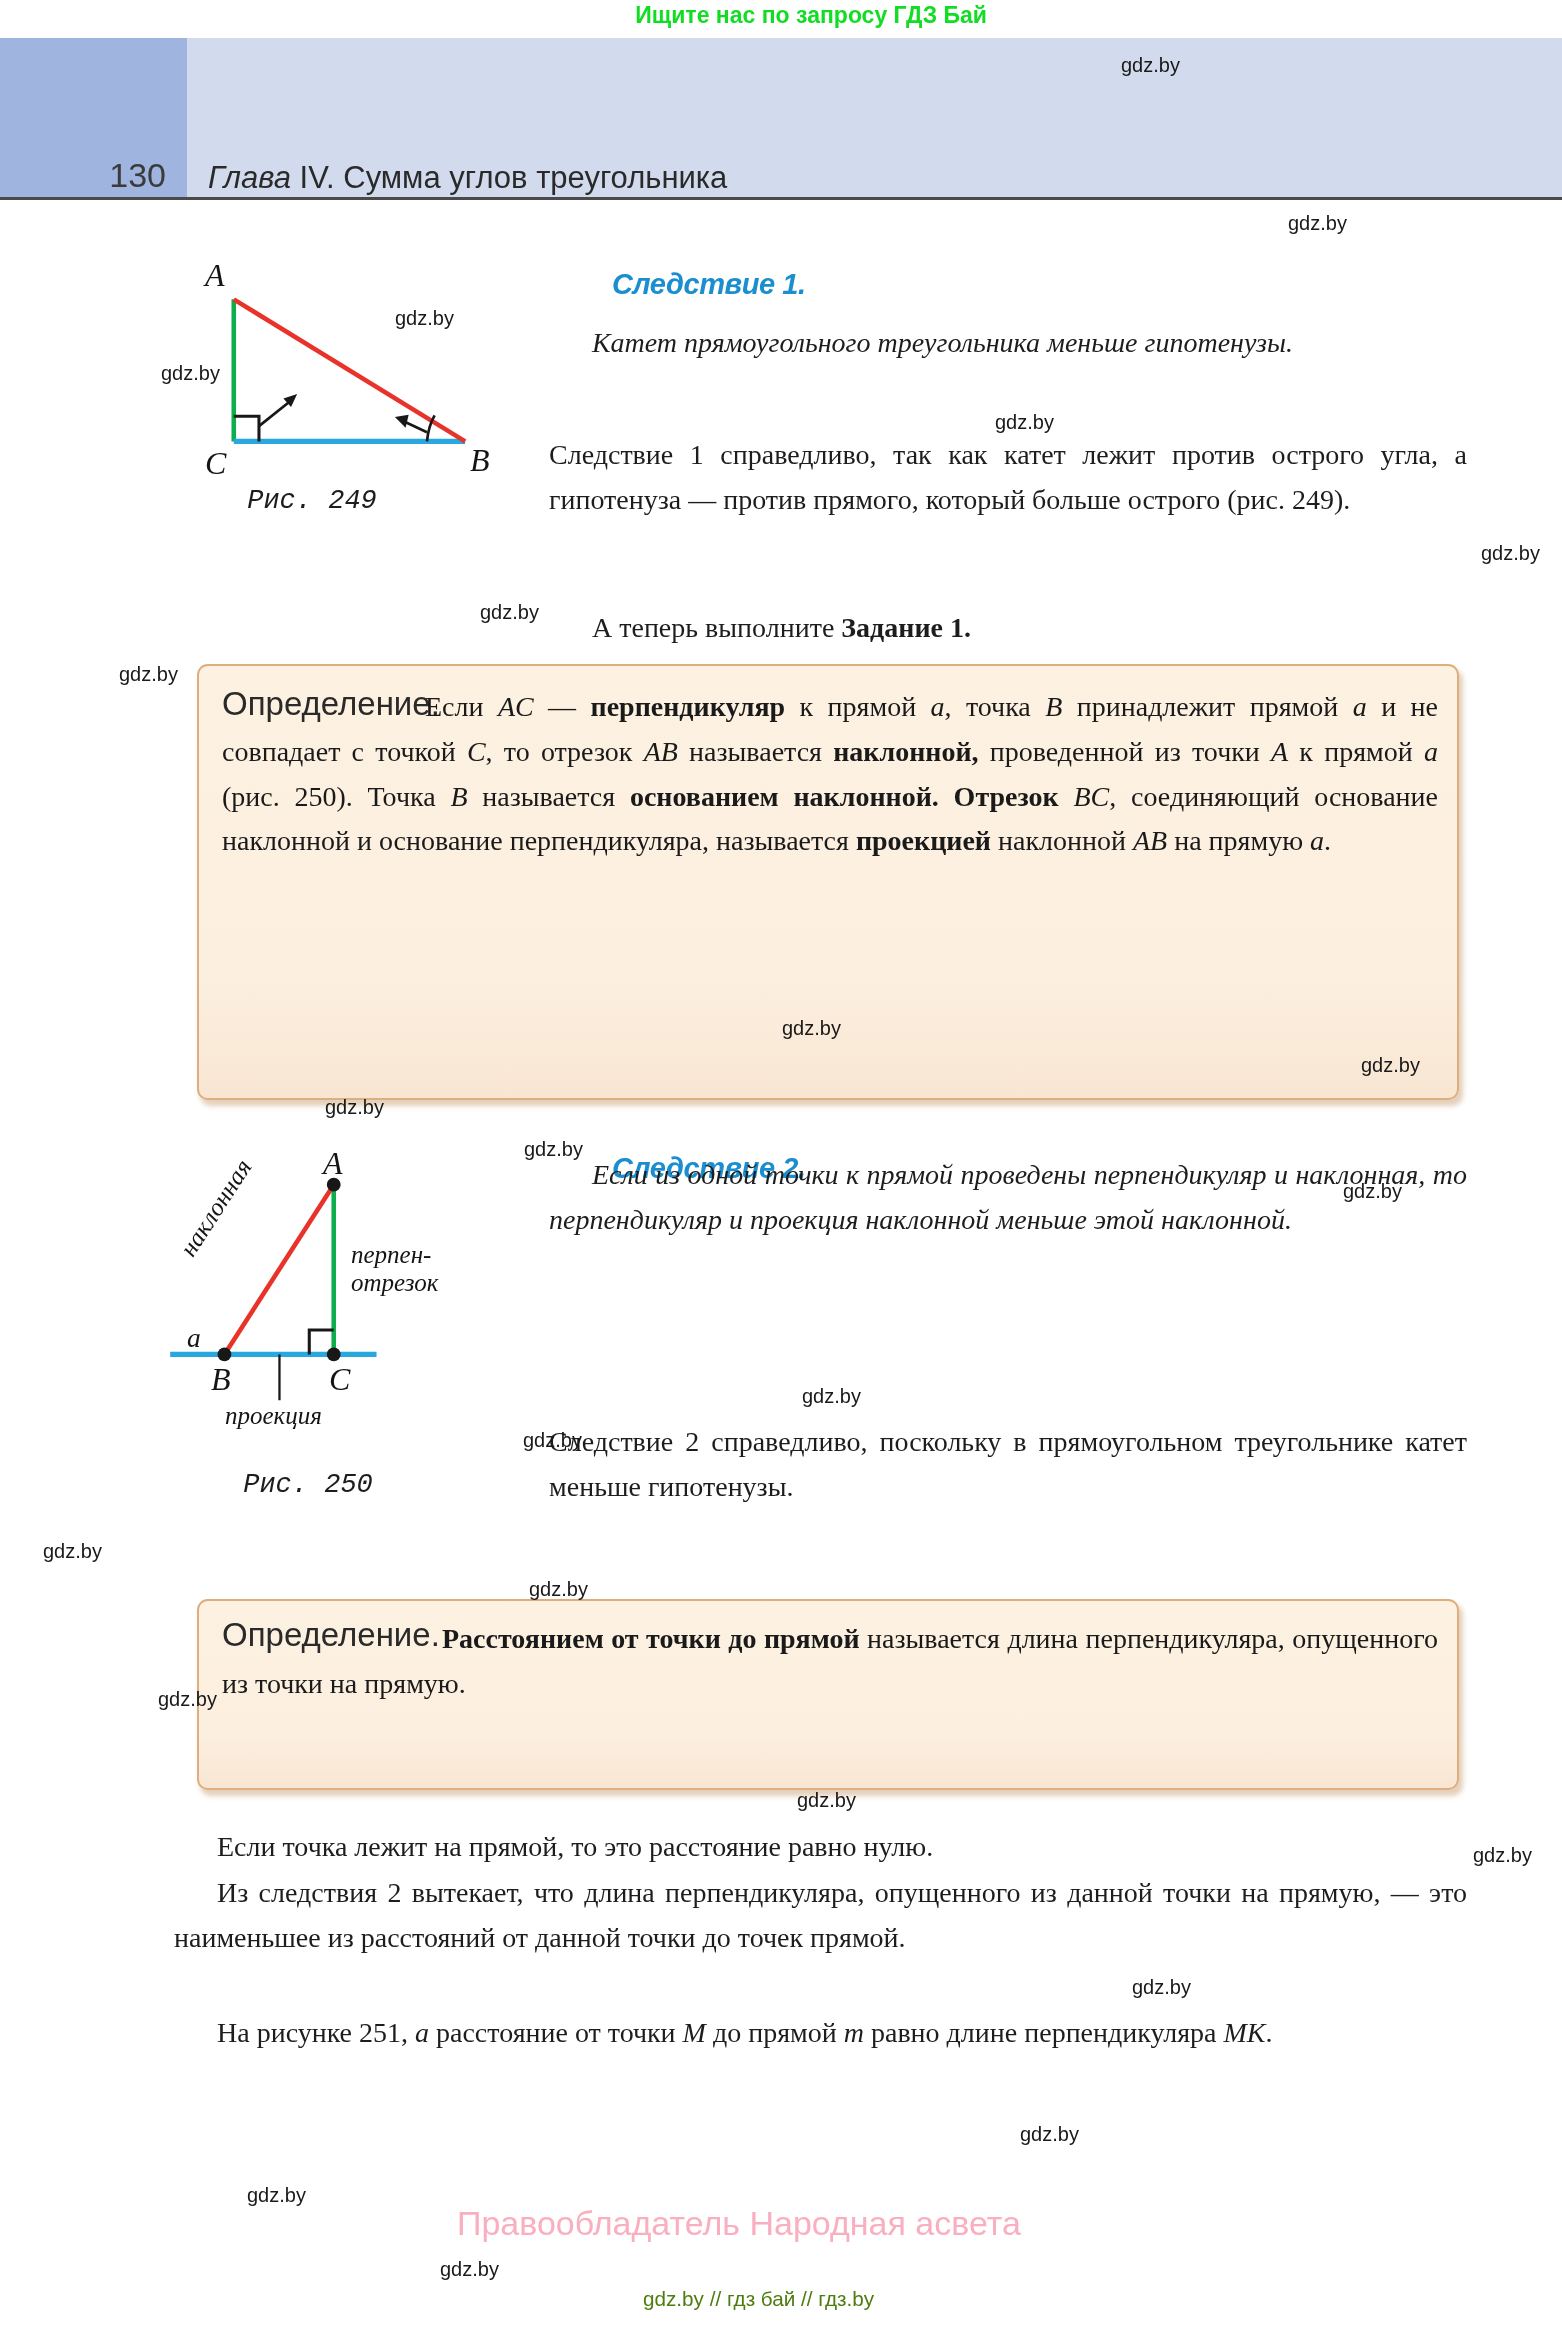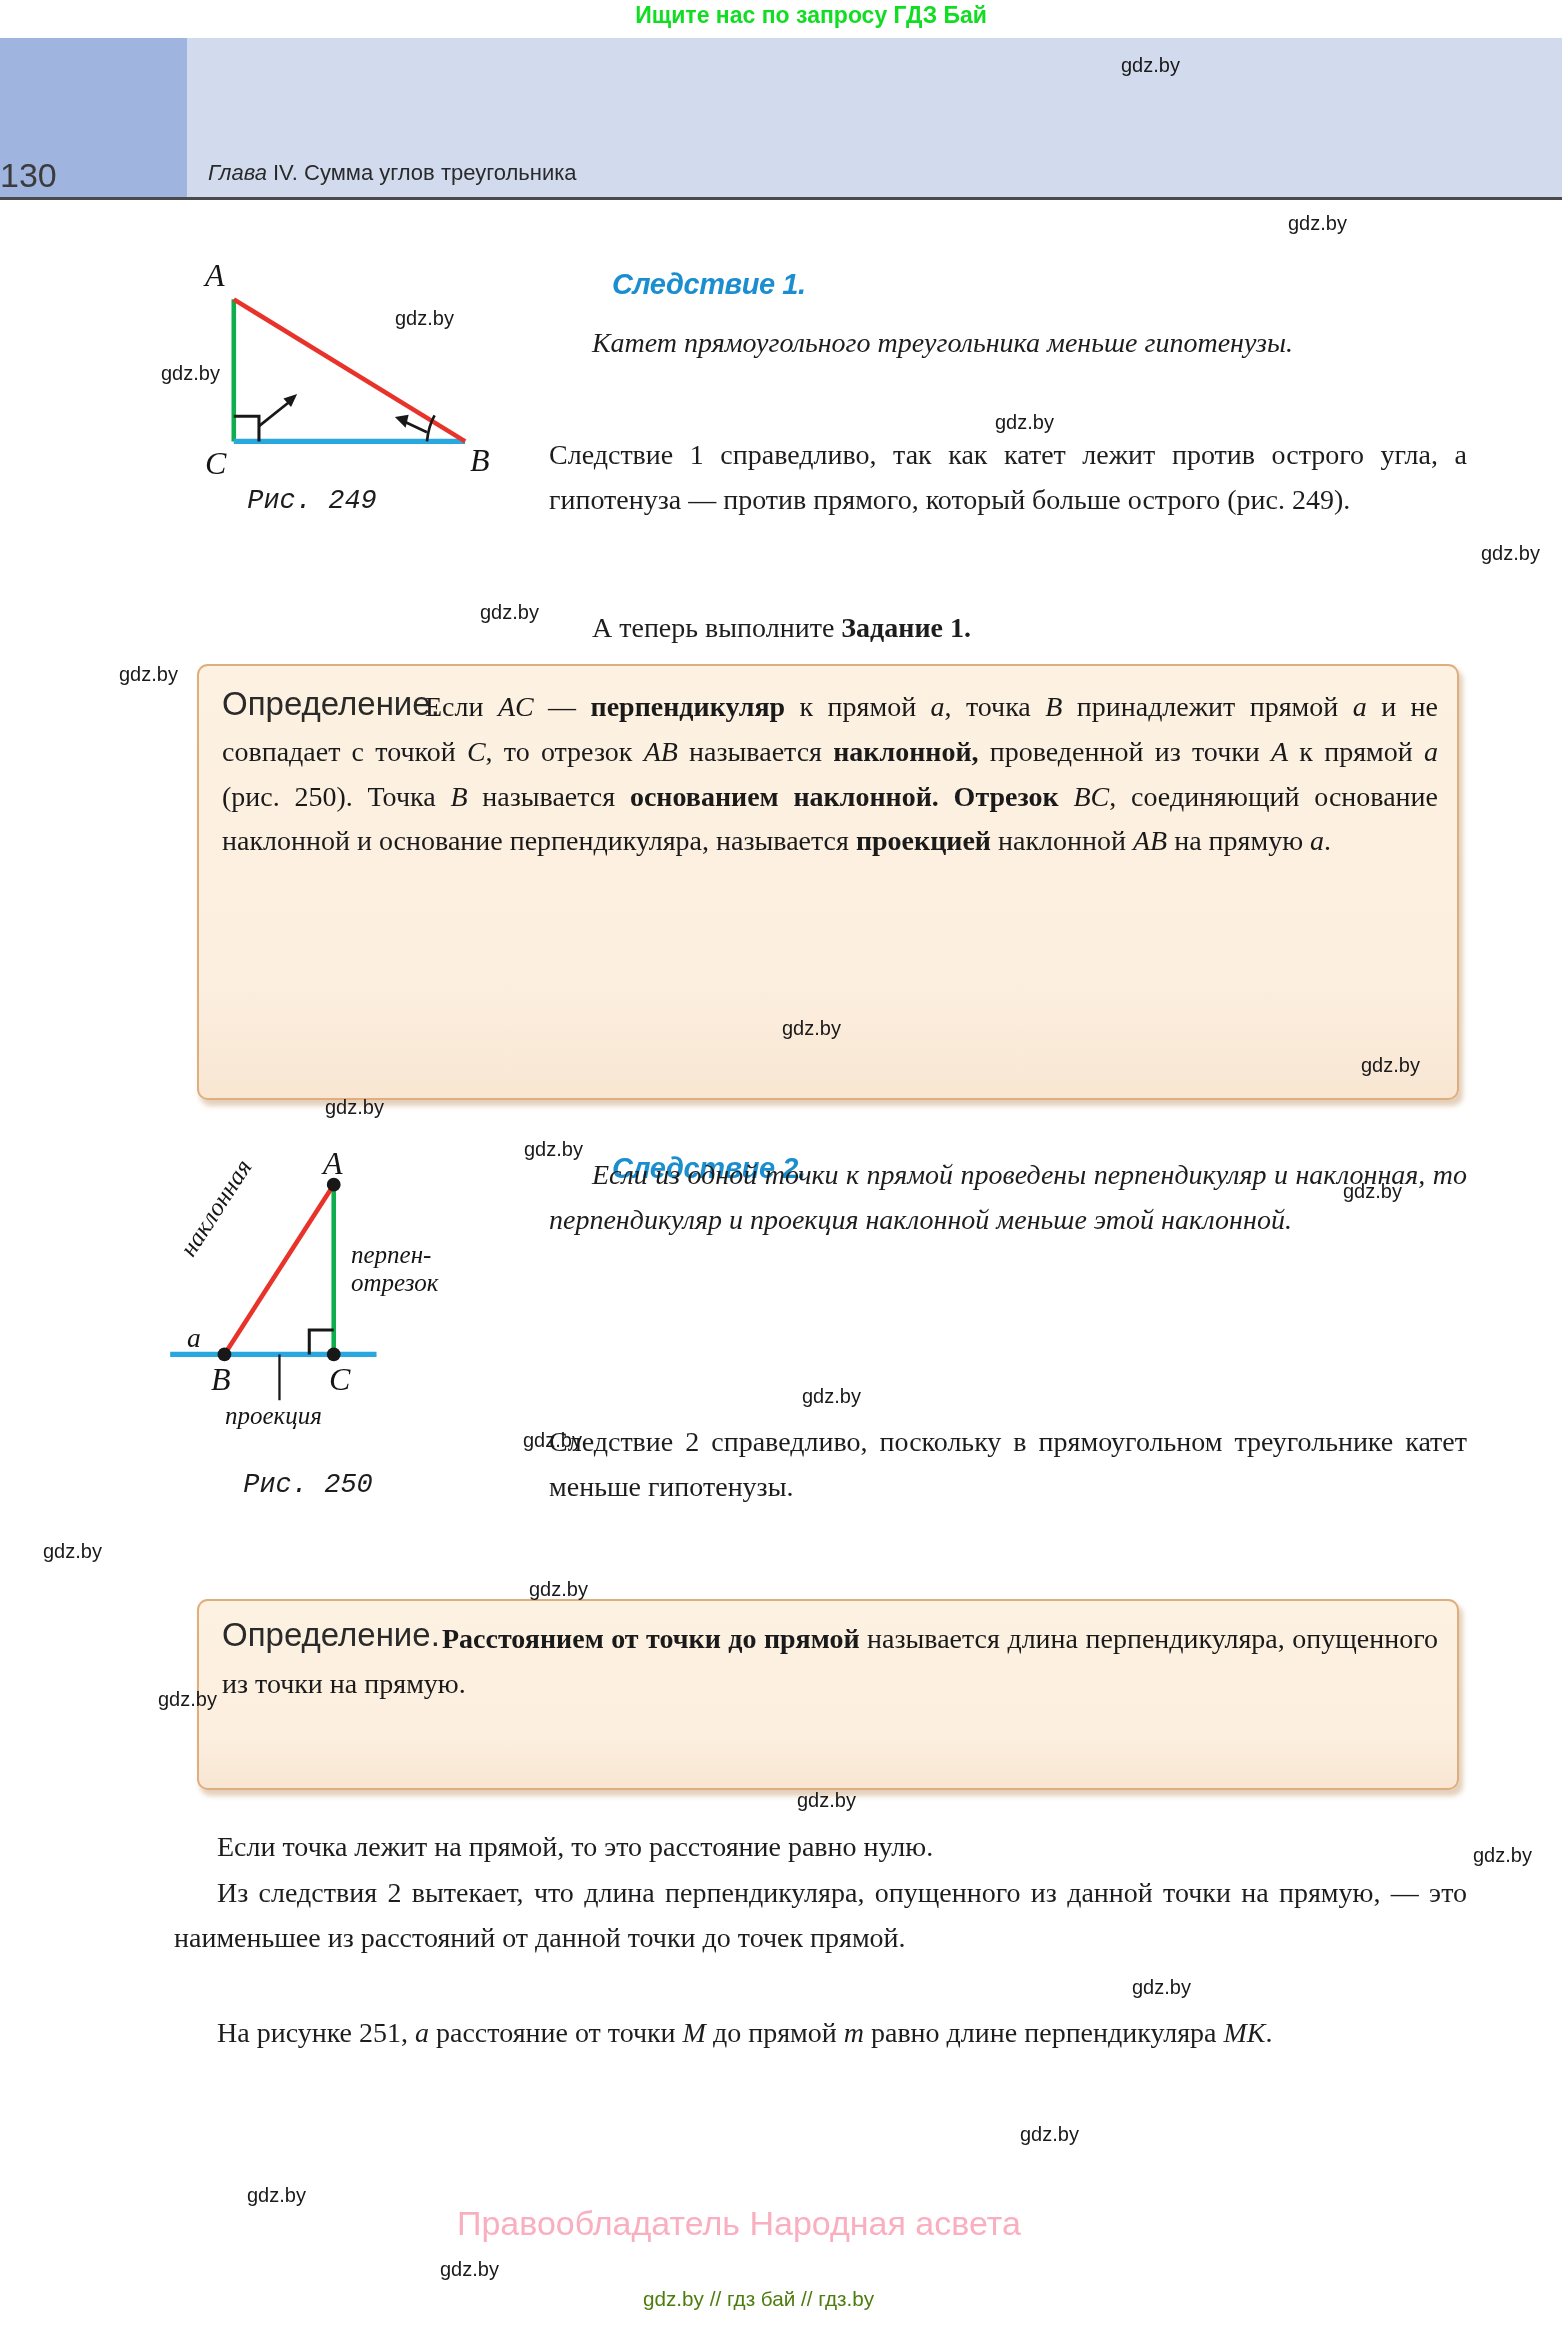--- a/index.html
+++ b/index.html
@@ -45,31 +45,31 @@
   .header-tab {
     position: absolute;
     left: 0; top: 38px;
     width: 187px; height: 159px;
     background: #9fb5e0;
   }
   .page-number {
     position: absolute;
     left: 0; top: 158px;
     width: 166px;
-    text-align: left;
+    text-align: right;
     font-family: "Liberation Sans", sans-serif;
     font-size: 34px;
     color: #3b3b3b;
     line-height: 1;
   }
   .chapter-title {
     position: absolute;
     left: 208px; top: 162px;
     font-family: "Liberation Sans", sans-serif;
-    font-size: 22px;
+    font-size: 31px;
     color: #2a2a2a;
     line-height: 1;
     white-space: nowrap;
   }
   .chapter-title .ital { font-style: italic; }
 
   
   .corollary-title {
     position: absolute;
     font-family: "Liberation Sans", sans-serif;

